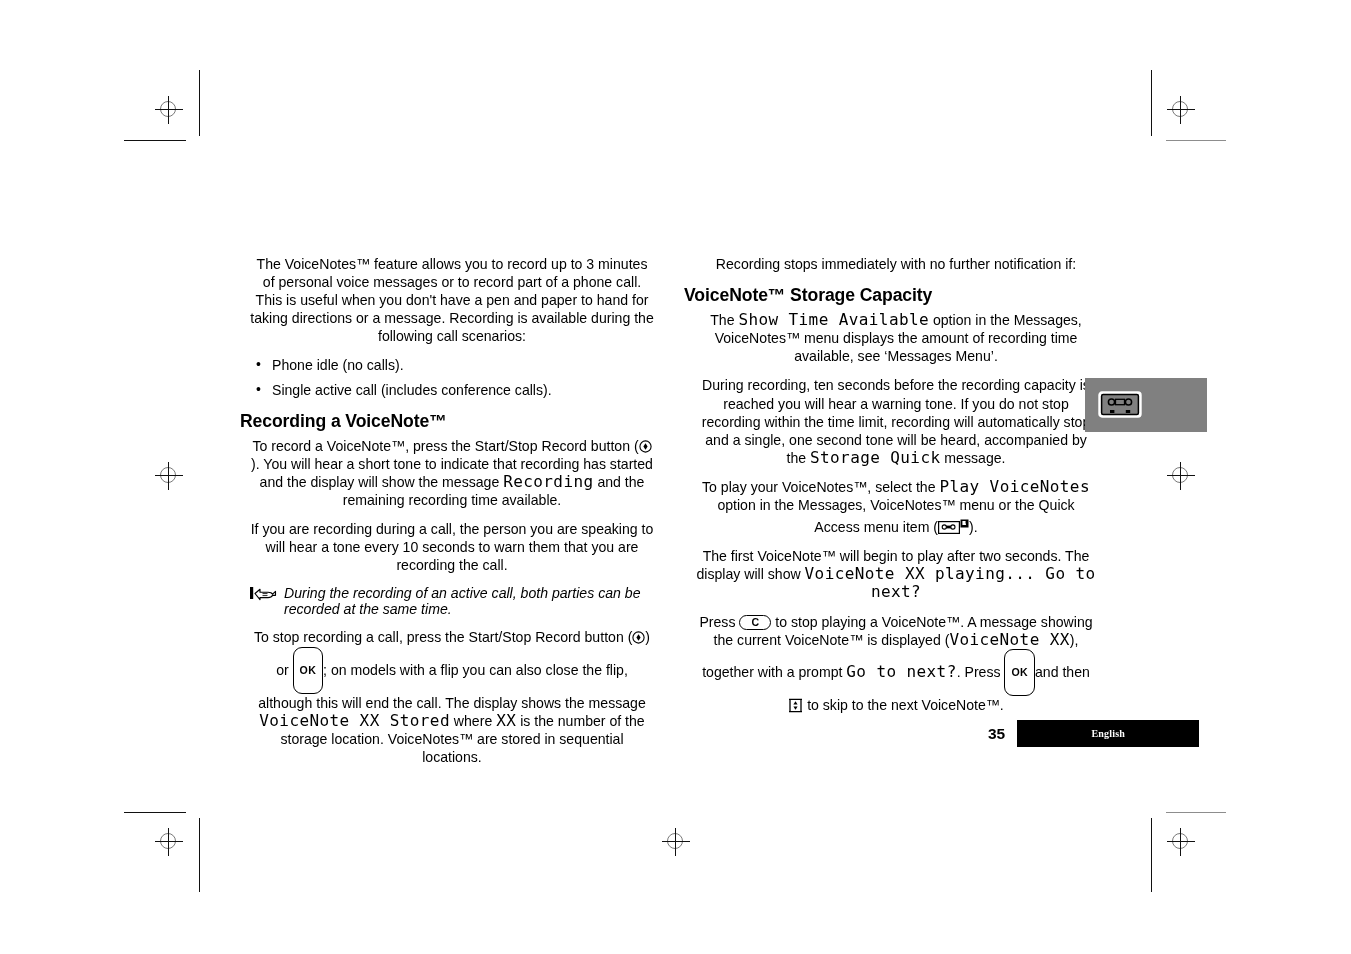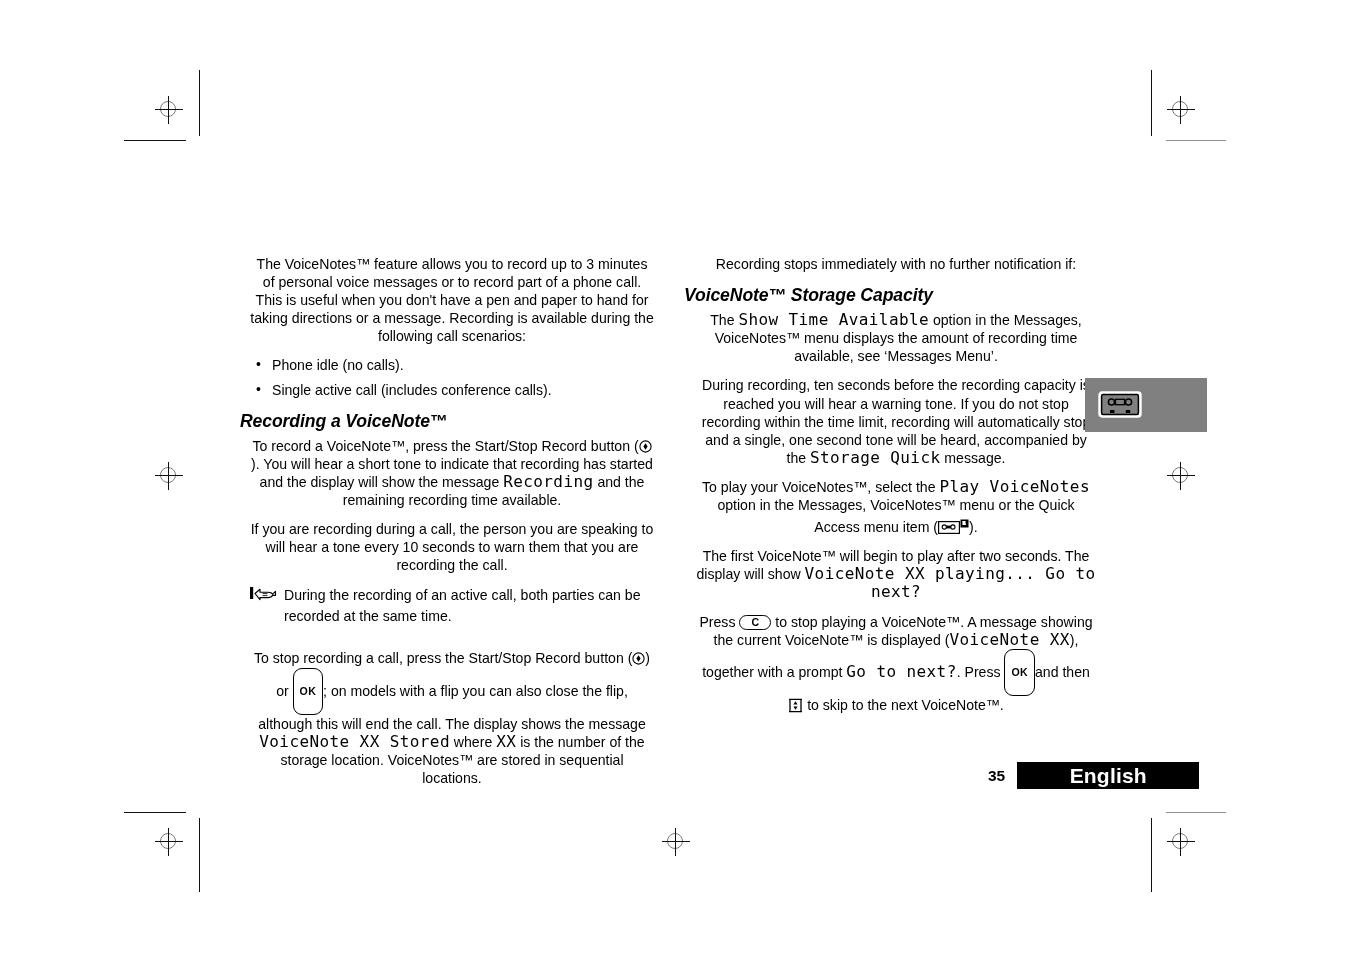--- a/index.html
+++ b/index.html
@@ -62,21 +62,20 @@
 
   p {
     margin: 0 0 11px 0;
     text-align: center;
   }
   p.tight { margin-bottom: 10px; }
 
   h2 {
     font-size: 17.6px;
     font-weight: bold;
-    font-style: italic;
     margin: 13px 0 7px -10px;
     letter-spacing: -0.1px;
   }
 
   
   ul {
     list-style: none;
     margin: 0 0 2px 0;
     padding: 0;
   }
@@ -97,23 +96,24 @@
   
   .lcd {
     font-family: "DejaVu Sans Mono", monospace;
     font-size: 16px;
     letter-spacing: 0.4px;
   }
 
   
   .note {
     position: relative;
+    font-style: italic;
     padding-left: 34px;
-    margin-bottom: 22px;
-    line-height: 21px;
+    margin-bottom: 11px;
+    line-height: 16px;
   }
   .note .hand {
     position: absolute;
     left: 0;
     top: 1px;
     width: 30px;
     height: 15px;
     display: inline-block;
   }
 
@@ -166,42 +166,43 @@
     left: 13px;
     top: 11px;
     width: 44px;
     height: 31px;
   }
 
   
   .footer {
     position: absolute;
     left: 988px;
-    top: 762px;
+    top: 720px;
     height: 27px;
     display: flex;
     align-items: center;
   }
   .page-num {
     font-size: 15.5px;
     font-weight: bold;
     margin-right: 12px;
     line-height: 27px;
   }
   .lang-bar {
     background: #000000;
     color: #ffffff;
     width: 182px;
     height: 27px;
-    font-size: 21px;
+    font-size: 10px;
     font-weight: bold;
     display: flex;
     align-items: center;
     justify-content: center;
     letter-spacing: 0.2px;
+    font-family: Liberation Serif, serif;
   }
 </style>
 </head>
 <body>
 
 <div class="reg-mark" style="left:155px; top:96px;">
   <div class="circle"></div>
   <div class="vline"></div>
   <div class="hline"></div>
 </div>

